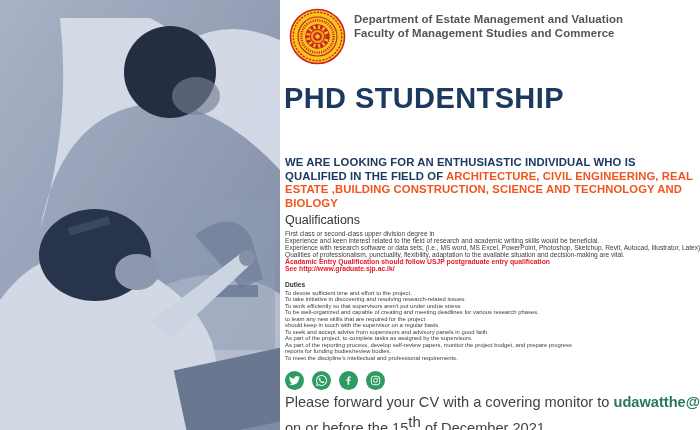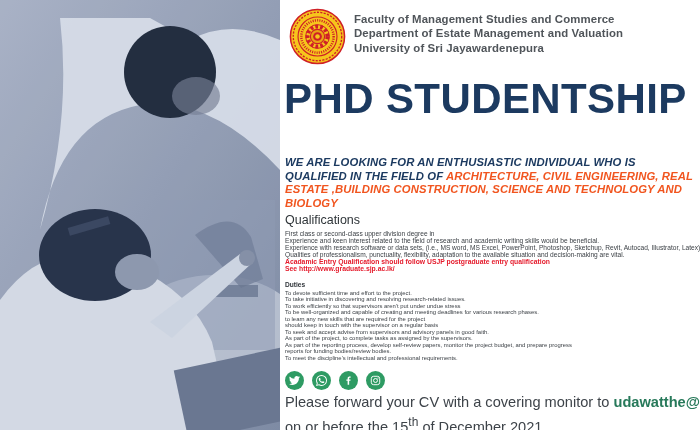--- a/index.html
+++ b/index.html
@@ -6,41 +6,41 @@
   .poster{position:relative;width:700px;height:430px;background:#ffffff;overflow:hidden;
           font-family:"Liberation Sans",sans-serif;margin:0 auto;}
   
   .photo{position:absolute;left:0;top:0;width:280px;height:430px;overflow:hidden;}
   .photo svg{display:block;width:280px;height:430px;}
   
   .content{position:absolute;left:280px;top:0;width:420px;height:430px;}
   .header{position:absolute;left:9px;top:8px;display:flex;gap:8px;align-items:flex-start;}
   .logo{width:57px;height:57px;flex:0 0 auto;}
   .dept{padding-top:4px;font-weight:bold;font-size:11.4px;line-height:14.4px;color:#50555a;letter-spacing:.1px;white-space:nowrap;}
-  .title{position:absolute;left:4px;top:83px;margin:0;font-weight:bold;font-size:42px;line-height:31px;
+  .title{position:absolute;left:4px;top:83px;margin:0;font-weight:bold;font-size:29px;line-height:31px;
          letter-spacing:.4px;white-space:nowrap;}
   .t1{color:#1c3a60;display:block;}
   .t2{color:#2f9c63;display:block;}
   .intro{position:absolute;left:5px;top:156px;width:414px;margin:0;font-weight:bold;
-         font-size:11.3px;line-height:13.5px;color:#1c3a60;letter-spacing:.1px;font-style:italic;}
+         font-size:11.3px;line-height:13.5px;color:#1c3a60;letter-spacing:.1px;}
   .intro .hl{color:#f1551f;}
   .quals{position:absolute;left:5px;top:213px;}
   .q-head{font-size:12.5px;color:#2e3438;margin-bottom:3px;}
   .q-item{font-size:6.6px;line-height:7px;color:#3c4146;white-space:nowrap;}
   .q-note{font-size:6.8px;line-height:7.2px;font-weight:bold;color:#e51a2b;white-space:nowrap;}
   .duties{position:absolute;left:5px;top:281px;}
   .d-head{font-size:6.6px;font-weight:bold;color:#30353a;margin-bottom:1.5px;}
   .d-item{font-size:5.9px;line-height:6.5px;color:#3c4146;white-space:nowrap;}
   .social{position:absolute;left:5px;top:371px;display:flex;gap:8px;}
   .sicon{width:19px;height:19px;border-radius:50%;background:#2e9b63;display:flex;
          align-items:center;justify-content:center;cursor:pointer;}
   .sicon svg{width:11px;height:11px;display:block;}
   .footer{position:absolute;left:5px;top:392px;font-size:14.6px;line-height:20px;color:#3d4349;white-space:nowrap;}
   .email{font-weight:bold;color:#27795a;cursor:pointer;}
-  .footer sup{font-size:12px;}
+  .footer sup{font-size:15px;}
 </style>
 </head>
 <body>
 
 <div class="poster">
 
   <div class="photo">
     <svg viewBox="0 0 280 430" preserveAspectRatio="none">
       <defs>
         <linearGradient id="bg" x1="0" y1="0" x2="1" y2="1">
@@ -77,23 +77,22 @@
           <circle cx="30" cy="30" r="20.5" fill="none" stroke="#cf2027" stroke-width="1.2"></circle>
           <circle cx="30" cy="30" r="17" fill="none" stroke="#cf2027" stroke-width="2.6" stroke-dasharray="1.1 1.3"></circle>
           <circle cx="30" cy="30" r="12.5" fill="none" stroke="#cf2027" stroke-width="1"></circle>
           <circle cx="30" cy="30" r="10.5" fill="none" stroke="#cf2027" stroke-width="4.2" stroke-dasharray="3 2.2"></circle>
           <circle cx="30" cy="30" r="7.5" fill="#e8a414" stroke="#cf2027" stroke-width="1.2"></circle>
           <circle cx="30" cy="30" r="4.6" fill="#cf2027"></circle>
           <circle cx="30" cy="30" r="2.4" fill="#f6c51c"></circle>
         </svg>
       </div>
       <div class="dept">
+        <div>Department of Estate Management and Valuation</div>
         <div>Faculty of Management Studies and Commerce</div>
-        <div>Department of Estate Management and Valuation</div>
-        <div>University of Sri Jayawardenepura</div>
       </div>
     </div>
 
     <h1 class="title">
       <span class="t1">PHD STUDENTSHIP</span>
     </h1>
 
     <p class="intro"><span>WE ARE LOOKING FOR AN ENTHUSIASTIC INDIVIDUAL WHO IS QUALIFIED IN THE FIELD OF </span><span class="hl">ARCHITECTURE, CIVIL ENGINEERING, REAL ESTATE ,BUILDING CONSTRUCTION, SCIENCE AND TECHNOLOGY AND BIOLOGY</span><br></p>
 
     <div class="quals">

